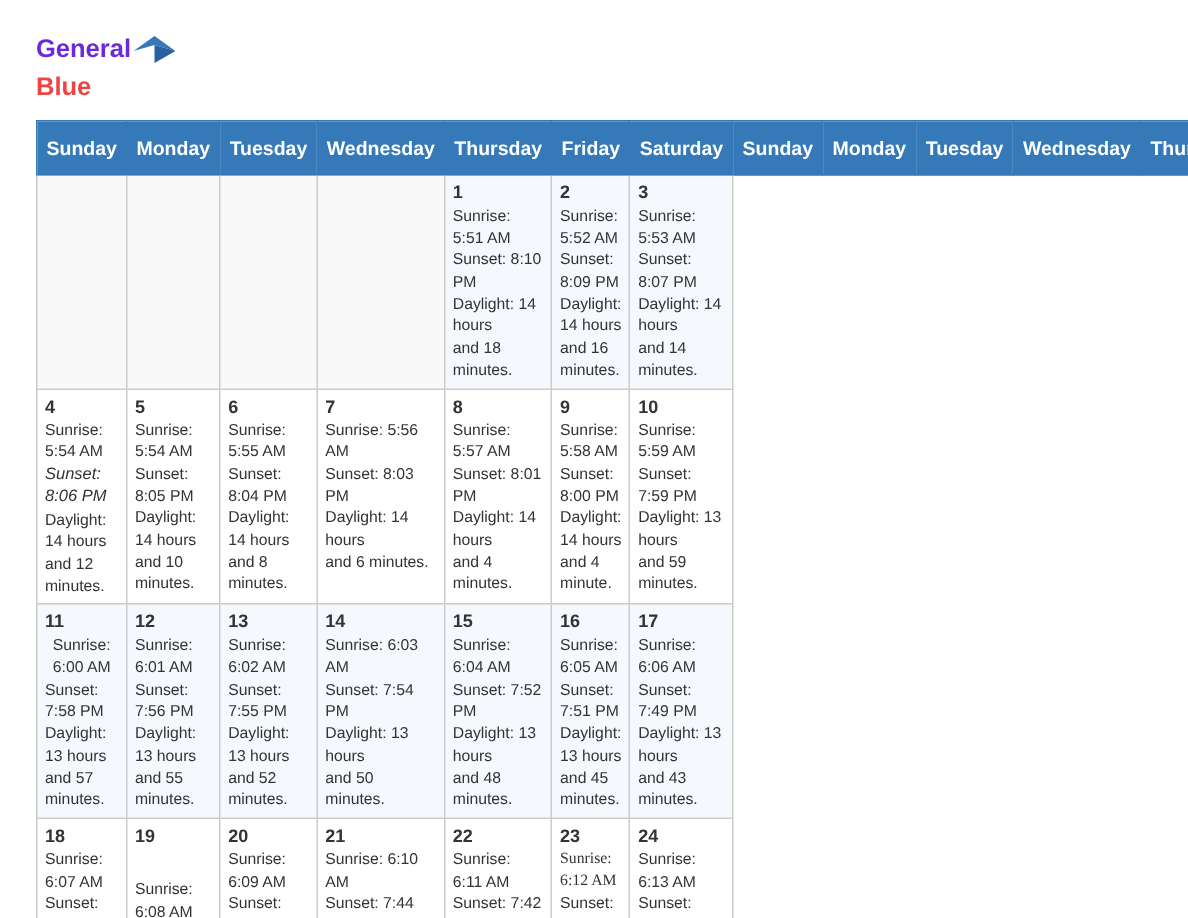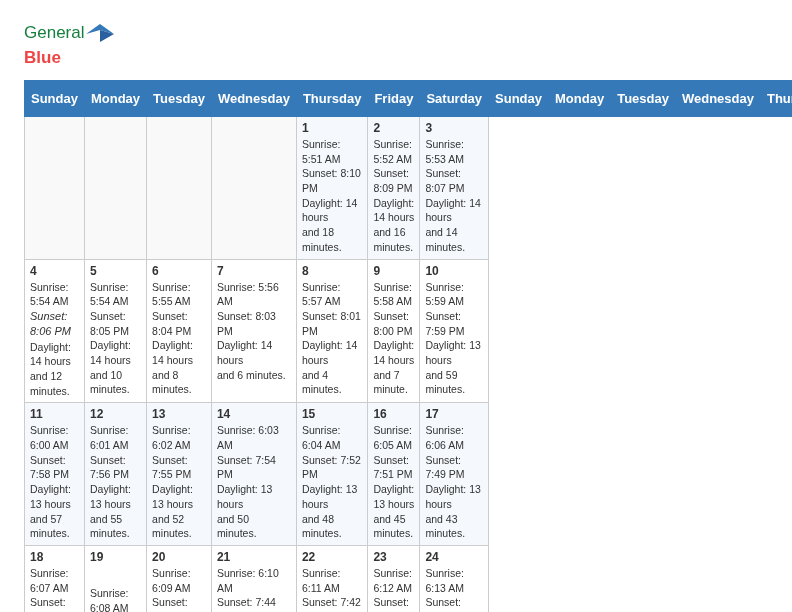--- a/index.html
+++ b/index.html
@@ -78,21 +78,21 @@
       background: #f9f9f9 !important;
     }
   </style>
 </head>
 <body>
 
 <div class="header">
   <div class="logo">
     <div>
       <div>
-        <span style="font-size:17px;font-weight:normal;color:#15803d;">General</span><svg class="logo-icon" viewBox="0 0 28 28" style="display:inline-block;vertical-align:middle;margin-left:2px;">
+        <span style="font-size:17px;font-weight:bold;color:#6d28d9;">General</span><svg class="logo-icon" viewBox="0 0 28 28" style="display:inline-block;vertical-align:middle;margin-left:2px;">
             <polygon points="14,4 28,14 14,10 0,14" fill="#3579b8"></polygon>
             <polygon points="14,10 28,14 14,22" fill="#2a5fa0"></polygon>
           </svg>
       </div>
       <div>
         <span style="font-size:17px;font-weight:bold;color:#ef4444;">Blue</span>
       </div>
     </div>
   </div>
   <div class="title-area">
@@ -180,34 +180,34 @@
           <div style="font-size: 10.5px; line-height: 1.4;">Sunrise: 5:57 AM</div>
           <div style="font-size: 10.5px; line-height: 1.4;">Sunset: 8:01 PM</div>
           <div style="font-size: 10.5px; line-height: 1.4;">Daylight: 14 hours</div>
           <div style="font-size: 10.5px; line-height: 1.4;">and 4 minutes.</div>
         </td>
         <td>
           <span class="day-number">9</span>
           <div style="font-size: 10.5px; line-height: 1.4;">Sunrise: 5:58 AM</div>
           <div style="font-size: 10.5px; line-height: 1.4;">Sunset: 8:00 PM</div>
           <div style="font-size: 10.5px; line-height: 1.4;">Daylight: 14 hours</div>
-          <div style="font-size: 10.5px; line-height: 1.4;">and 7 minute.</div>
+          <div style="font-size: 10.5px; line-height: 1.4;">and 4 minute.</div>
         </td>
         <td>
           <span class="day-number">10</span>
           <div style="font-size: 10.5px; line-height: 1.4;">Sunrise: 5:59 AM</div>
           <div style="font-size: 10.5px; line-height: 1.4;">Sunset: 7:59 PM</div>
           <div style="font-size: 10.5px; line-height: 1.4;">Daylight: 13 hours</div>
           <div style="font-size: 10.5px; line-height: 1.4;">and 59 minutes.</div>
         </td>
       </tr>
       <tr>
         <td>
           <span class="day-number">11</span>
-          <div style="font-size: 10.5px; line-height: 1.4;">Sunrise: 6:00 AM</div>
+          <div style="font-size: 10.5px; line-height: 1.4; text-align: center;">Sunrise: 6:00 AM</div>
           <div style="font-size: 10.5px; line-height: 1.4;">Sunset: 7:58 PM</div>
           <div style="font-size: 10.5px; line-height: 1.4;">Daylight: 13 hours</div>
           <div style="font-size: 10.5px; line-height: 1.4;">and 57 minutes.</div>
         </td>
         <td>
           <span class="day-number">12</span>
           <div style="font-size: 10.5px; line-height: 1.4;">Sunrise: 6:01 AM</div>
           <div style="font-size: 10.5px; line-height: 1.4;">Sunset: 7:56 PM</div>
           <div style="font-size: 10.5px; line-height: 1.4;">Daylight: 13 hours</div>
           <div style="font-size: 10.5px; line-height: 1.4;">and 55 minutes.</div>
@@ -269,21 +269,21 @@
           <div style="font-size: 10.5px; line-height: 1.4;">Sunrise: 6:10 AM</div>
           <div style="font-size: 10.5px; line-height: 1.4;">Sunset: 7:44 PM</div>
         </td>
         <td>
           <span class="day-number">22</span>
           <div style="font-size: 10.5px; line-height: 1.4;">Sunrise: 6:11 AM</div>
           <div style="font-size: 10.5px; line-height: 1.4;">Sunset: 7:42 PM</div>
         </td>
         <td>
           <span class="day-number">23</span>
-          <div style="font-size: 10.5px; line-height: 1.4;">Sunrise: 6:12 AM</div>
+          <div style="font-size: 10.5px; line-height: 1.4; font-family: Liberation Serif, serif;">Sunrise: 6:12 AM</div>
           <div style="font-size: 10.5px; line-height: 1.4;">Sunset: 7:41 PM</div>
         </td>
         <td>
           <span class="day-number">24</span>
           <div style="font-size: 10.5px; line-height: 1.4;">Sunrise: 6:13 AM</div>
           <div style="font-size: 10.5px; line-height: 1.4;">Sunset: 7:39 PM</div>
         </td>
       </tr>
     </tbody>
 </table>

